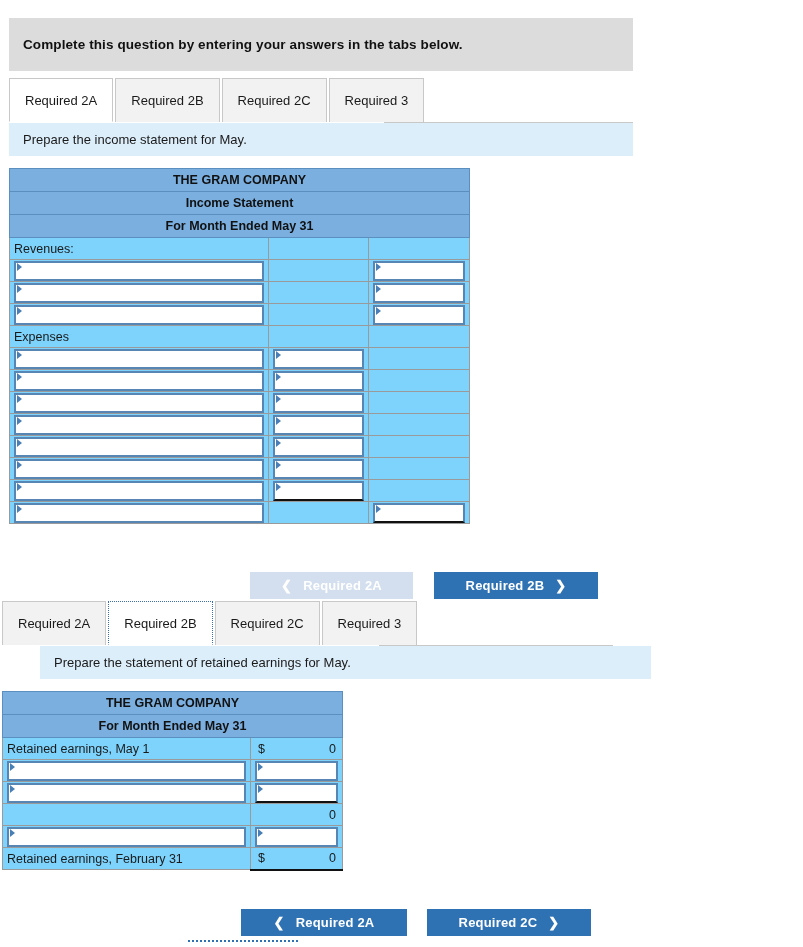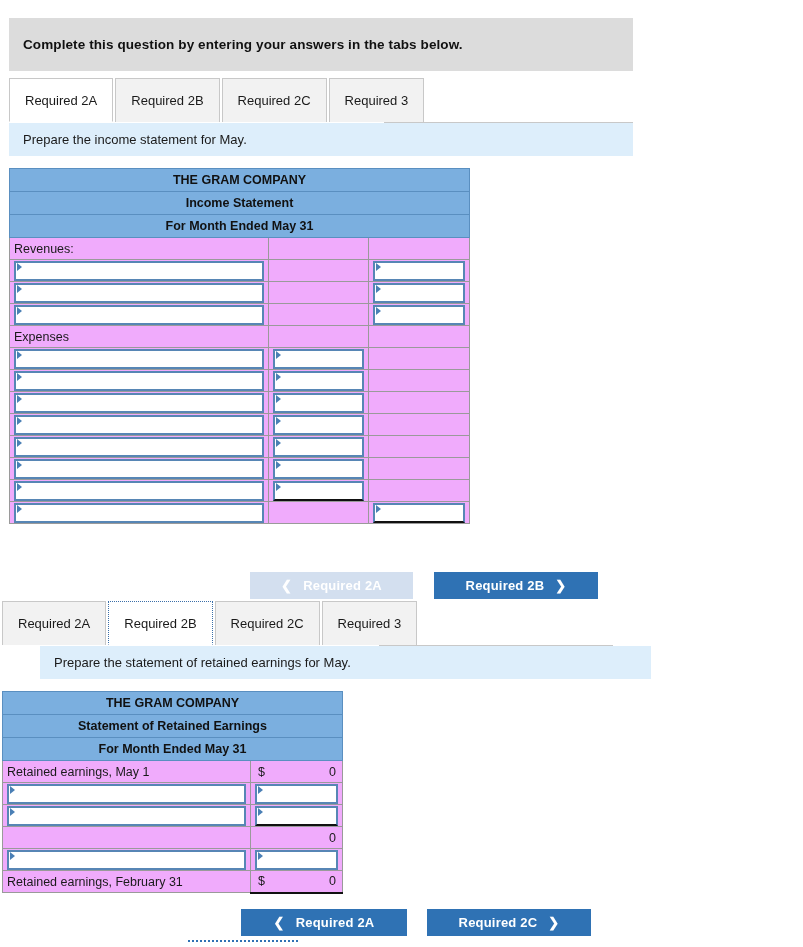--- a/index.html
+++ b/index.html
@@ -82,21 +82,21 @@
     position: absolute;
     border-collapse: collapse;
     table-layout: fixed;
     font-size: 12.5px;
   }
   .acct td {
     border: 1px solid #9a9a9a;
     height: 22px;
     padding: 0 4px;
     vertical-align: middle;
-    background: #f0abfc;
+    background: #7dd3fc;
   }
   .acct td.hdr {
     background: #7bafdf;
     border: 1px solid #5a8fc0;
     text-align: center;
     font-weight: bold;
     color: #111;
     height: 23px;
     font-size: 12.5px;
     margin-left: 32px;
@@ -352,23 +352,20 @@
   <table class="acct" style="left:2px; top:691px; width:340px;">
     <colgroup>
       <col style="width:248px;">
       <col style="width:92px;">
     </colgroup>
     <tbody>
       <tr>
         <td class="hdr" colspan="2">THE GRAM COMPANY</td>
       </tr>
       <tr>
-        <td class="hdr" colspan="2">Statement of Retained Earnings</td>
-      </tr>
-      <tr>
         <td class="hdr" colspan="2">For Month Ended May 31</td>
       </tr>
 
       <tr>
         <td class="lbl">Retained earnings, May 1</td>
         <td class="num">
           <span style="float:left; padding-left:3px;">$</span>
           <span>0</span>
         </td>
       </tr>

